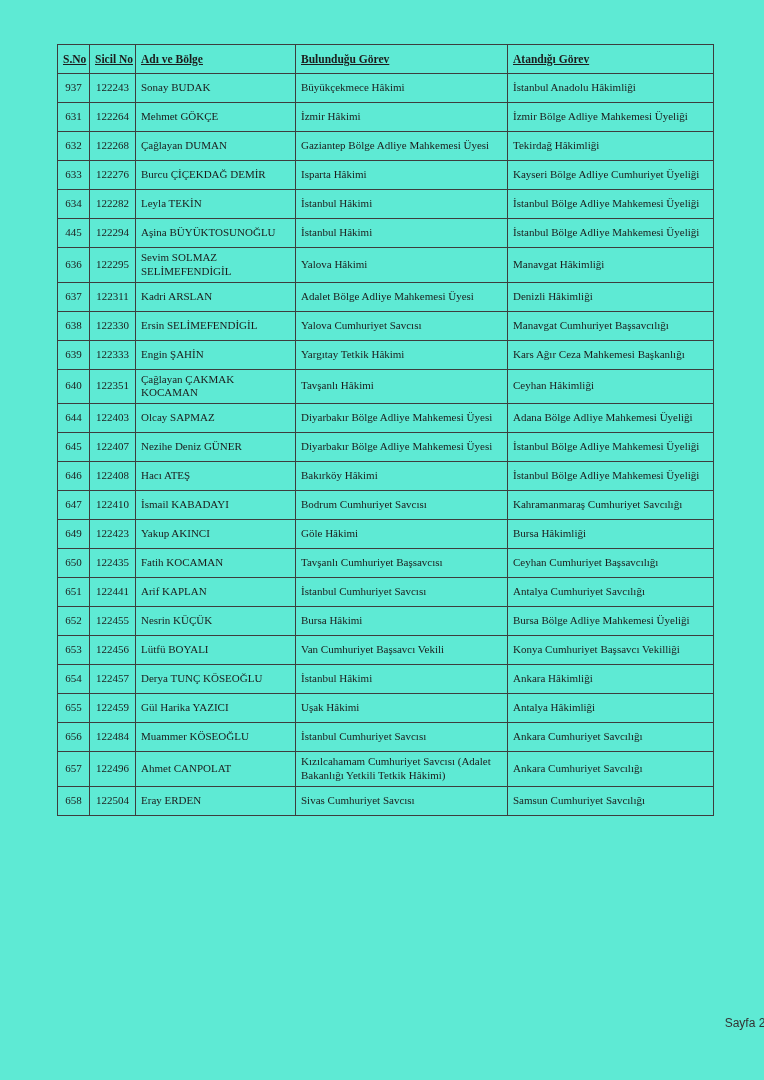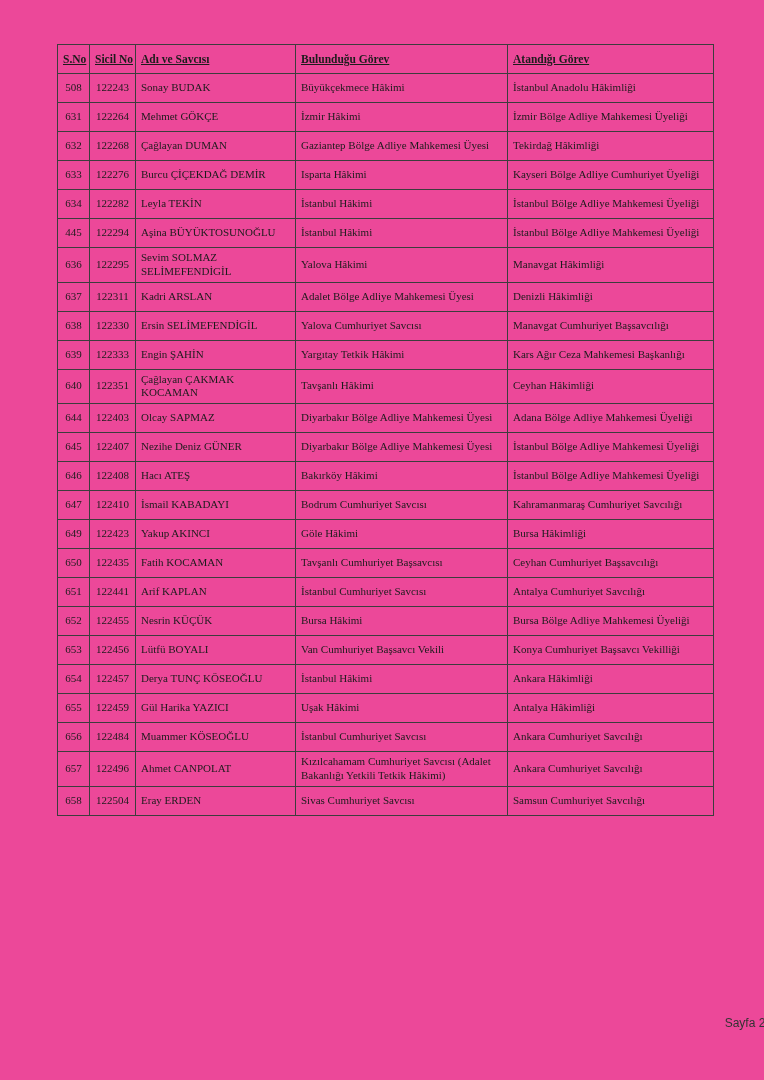--- a/index.html
+++ b/index.html
@@ -1,21 +1,21 @@
 <!DOCTYPE html>
 <html><head>
 <meta charset="utf-8">
 <style>
   * { margin: 0; padding: 0; box-sizing: border-box; }
   html, body { background: #ffffff; }
   .page {
     position: relative;
     width: 764px;
     height: 1080px;
-    background: #ec4899;
+    background: #5eead4;
     font-family: "Liberation Serif", serif;
     color: #1c1c1c;
     overflow: hidden;
   }
   table.assignments {
     position: absolute;
     left: 57px;
     top: 44px;
     width: 656px;
     border-collapse: collapse;
@@ -66,28 +66,28 @@
       <col class="col-sno">
       <col class="col-sicil">
       <col class="col-name">
       <col class="col-cur">
       <col class="col-new">
     </colgroup>
     <thead>
       <tr>
         <th>S.No</th>
         <th>Sicil No</th>
-        <th>Adı ve Savcısı</th>
+        <th>Adı ve Bölge</th>
         <th>Bulunduğu Görev</th>
         <th>Atandığı Görev</th>
       </tr>
     </thead>
     <tbody>
         <tr>
-          <td class="num">508</td>
+          <td class="num">937</td>
           <td class="num">122243</td>
           <td>Sonay BUDAK</td>
           <td>Büyükçekmece Hâkimi</td>
           <td>İstanbul Anadolu Hâkimliği</td>
         </tr>
         <tr>
           <td class="num">631</td>
           <td class="num">122264</td>
           <td>Mehmet GÖKÇE</td>
           <td>İzmir Hâkimi</td>

